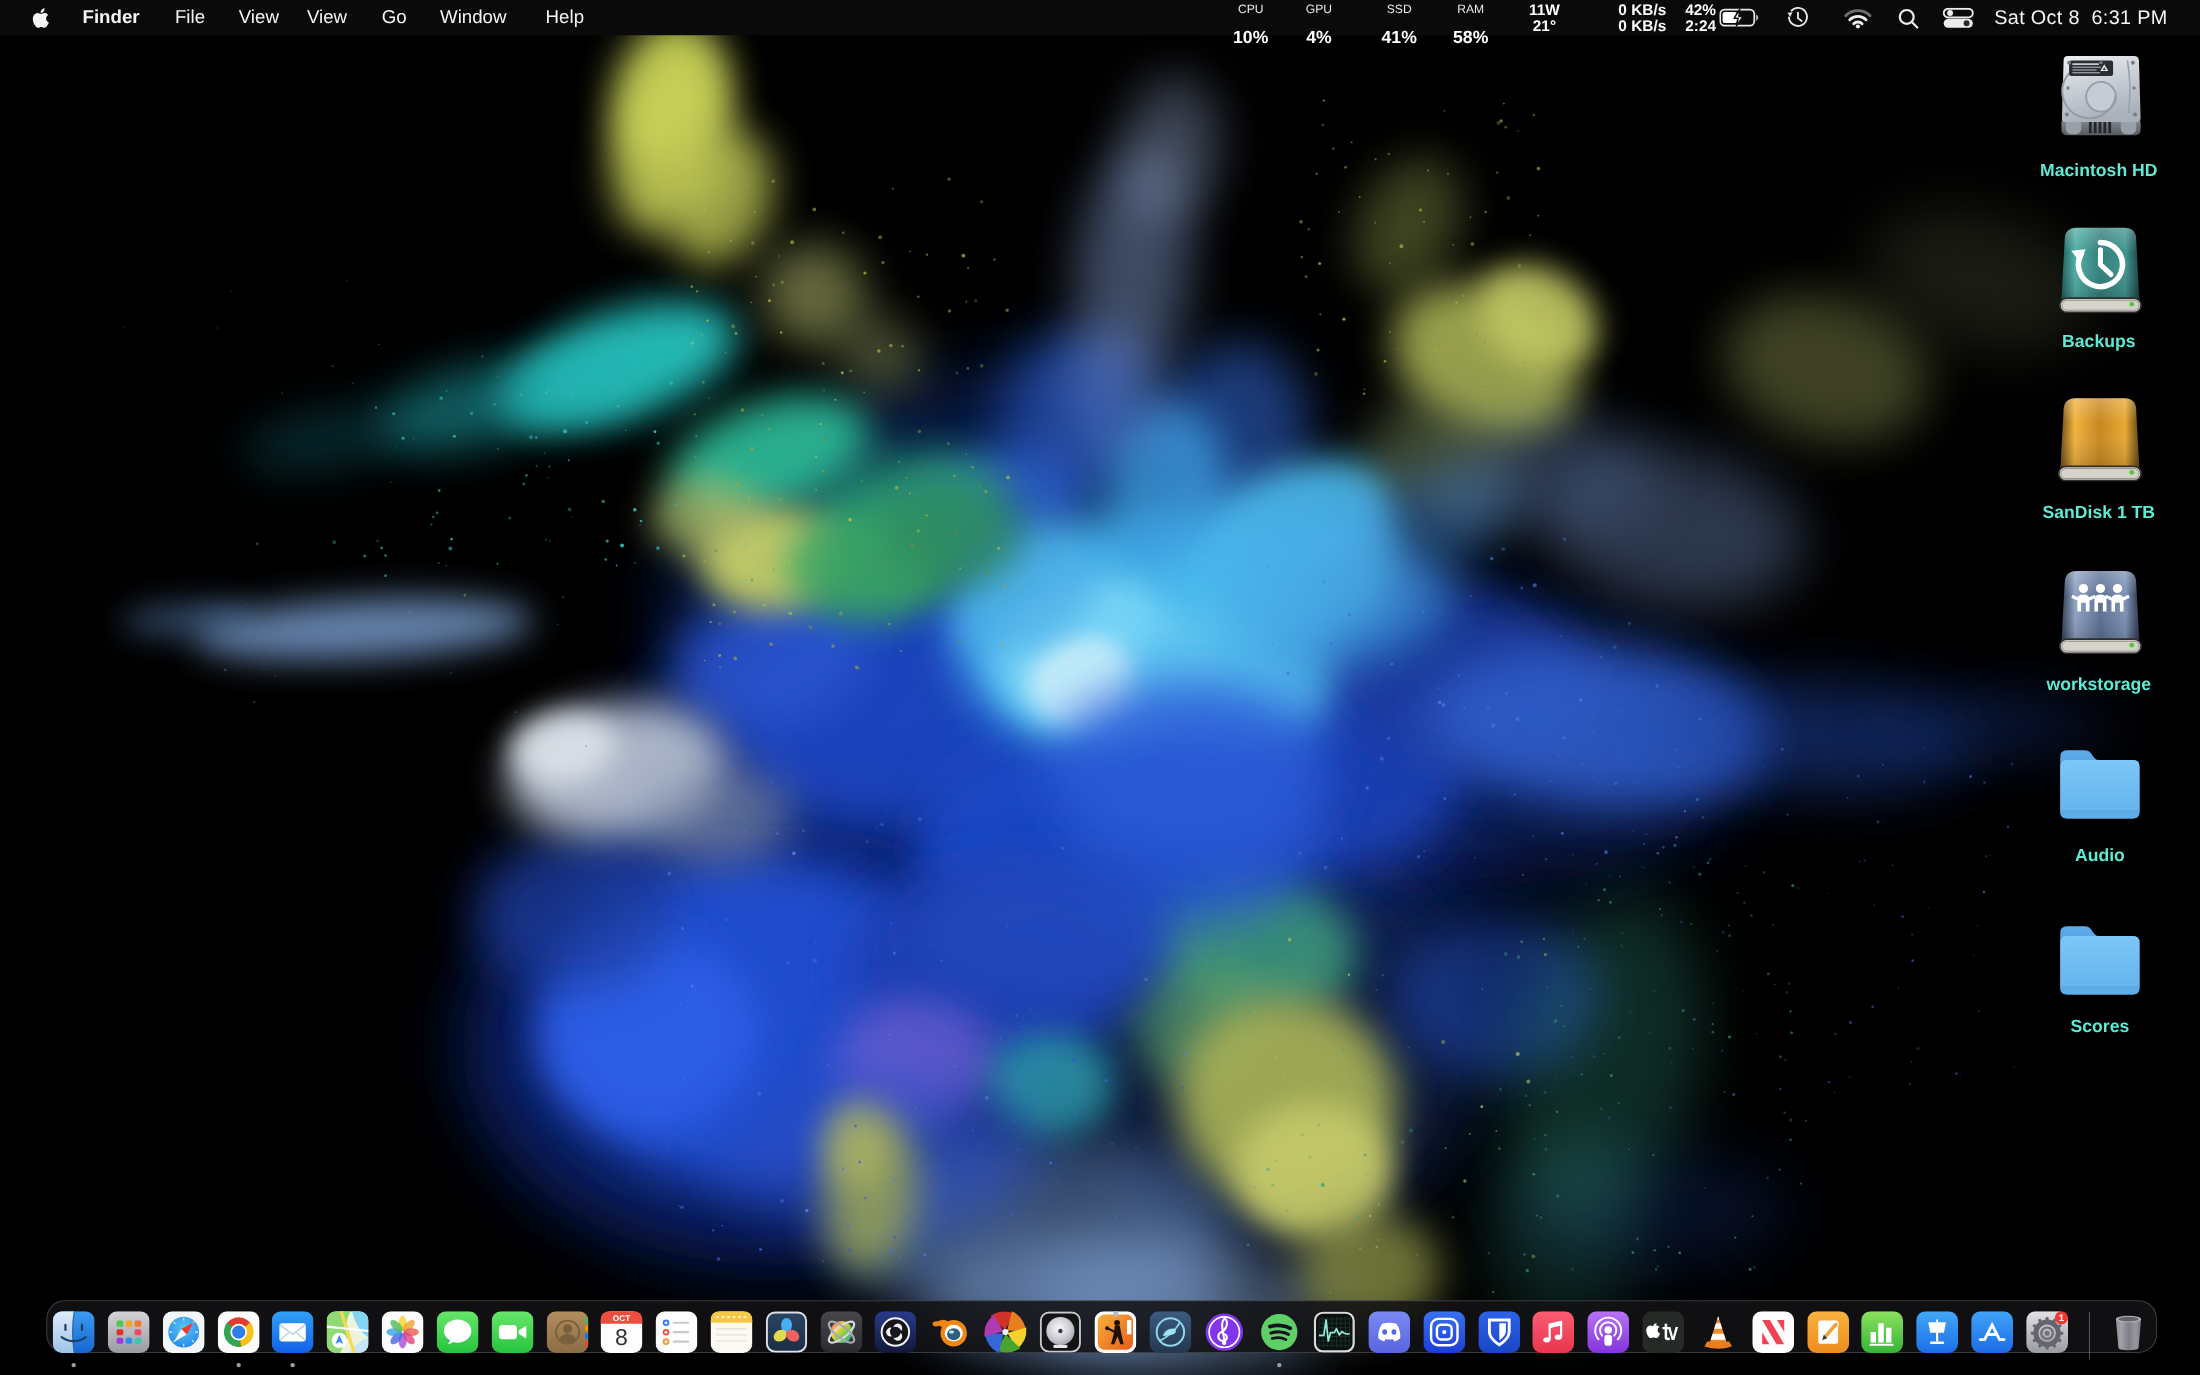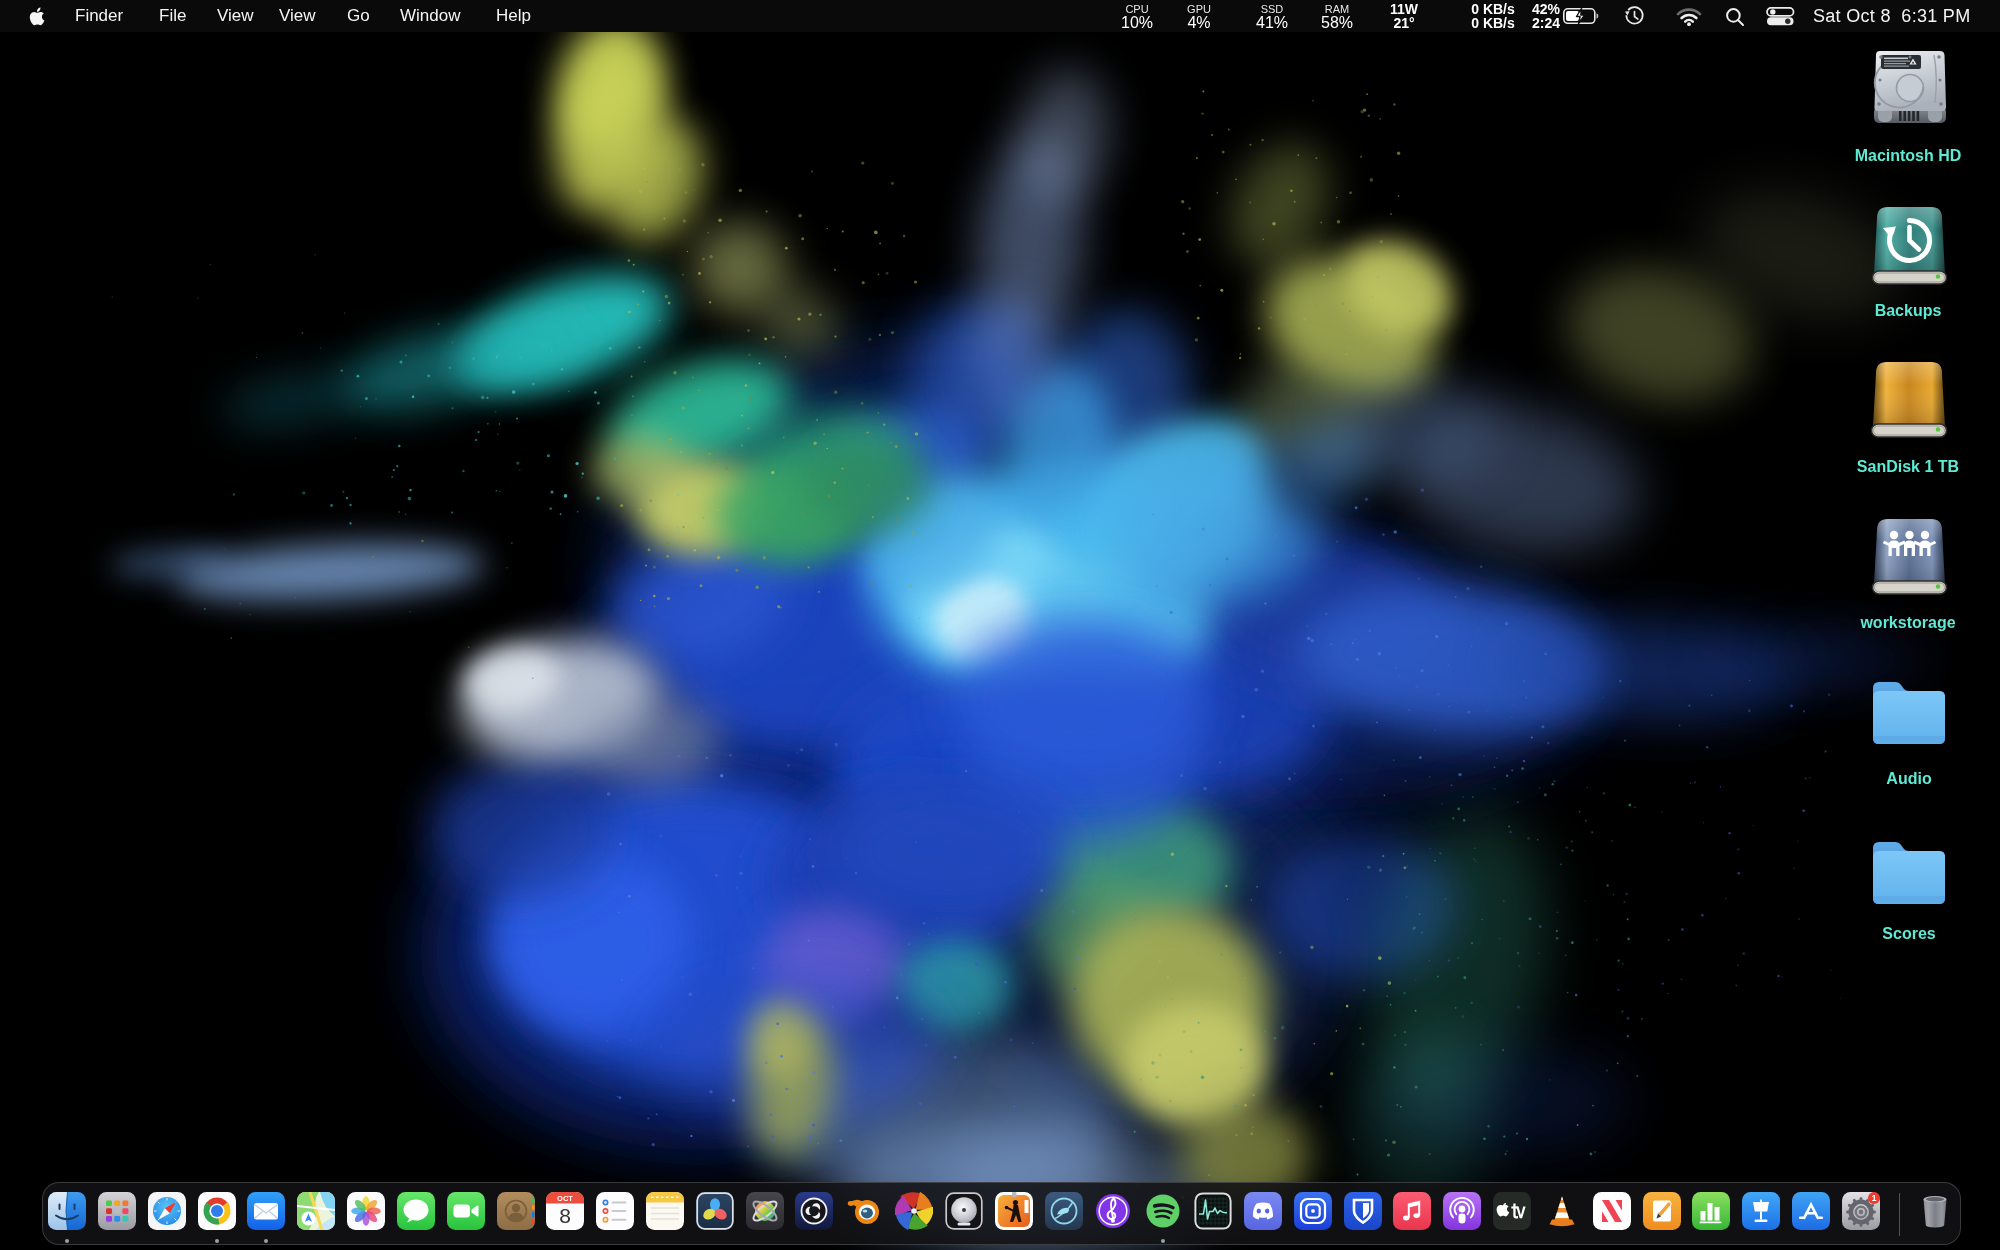--- a/index.html
+++ b/index.html
@@ -3,34 +3,34 @@
 <meta charset="utf-8">
 <style>
 * { margin:0; padding:0; box-sizing:border-box; }
 html,body { width:2000px; height:1250px; background:#000; overflow:hidden; }
 body { font-family:"Liberation Sans", sans-serif; }
 #screen { position:relative; width:2000px; height:1250px; background:#000; overflow:hidden; }
 #wall { position:absolute; left:0; top:0; }
 
 #menubar { position:absolute; left:0; top:0; width:2000px; height:32px; background:#0a0a0a; z-index:10; }
 #menubar .mi { position:absolute; top:0; height:32px; line-height:32px; color:#f5f5f5; font-size:17px; }
-#menubar .b { font-weight:400; }
+#menubar .b { font-weight:700; }
 .stack { position:absolute; top:0; height:32px; color:#fff; text-align:center; }
 .stack .l1 { font-size:11px; line-height:11px; margin-top:4px; color:#e8e8e8; }
-.stack .l2 { font-size:16px; line-height:16px; font-weight:400; margin-top:0px; }
+.stack .l2 { font-size:16px; line-height:16px; font-weight:700; margin-top:12px; }
 .stack2 { position:absolute; top:0; height:32px; color:#fff; text-align:center; }
 .stack2 .r1 { font-size:14px; line-height:14px; margin-top:2px; font-weight:600; }
 .stack2 .r2 { font-size:14px; line-height:14px; font-weight:600; }
 .mbicon { position:absolute; top:0; }
 #clockarea { position:absolute; top:0; height:32px; line-height:32px; color:#f5f5f5; font-size:18px; letter-spacing:0.3px; }
 
 .dicon { position:absolute; z-index:5; }
 .dlabel { position:absolute; z-index:5; color:#5eead4; font-size:16px; font-weight:700; text-align:center; width:160px; text-shadow:0 1px 2px rgba(0,0,0,.9); }
 
-#dock { position:absolute; left:42px; top:1182px; width:1919px; height:63px; border-radius:17px; background:rgba(18,18,20,.88); border:1px solid rgba(110,110,115,.45); z-index:20; }
+#dock { position:absolute; left:42px; top:1182px; width:1919px; height:48px; border-radius:17px; background:rgba(18,18,20,.88); border:1px solid rgba(110,110,115,.45); z-index:20; }
 .di { position:absolute; top:9px; width:38px; height:38px; }
 .dot { position:absolute; top:56px; width:4px; height:4px; border-radius:50%; background:#9f9f9f; }
 #docksep { position:absolute; left:1856px; top:10px; width:1px; height:43px; background:rgba(255,255,255,.28); }
 </style>
 </head>
 <body>
 <div id="screen">
 <svg id="wall" width="2000" height="1250" viewBox="0 0 2000 1250">
 <defs>
 <filter id="b10" x="-80%" y="-80%" width="260%" height="260%">

